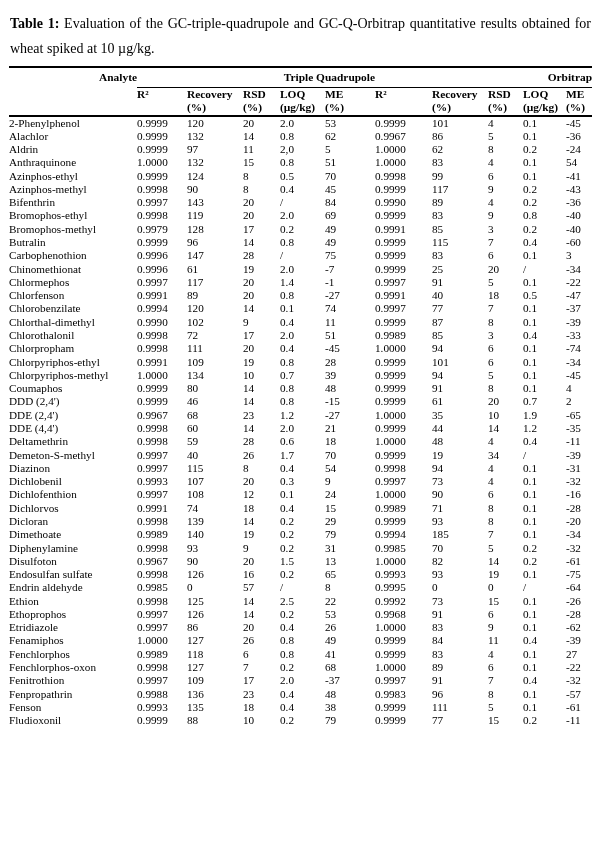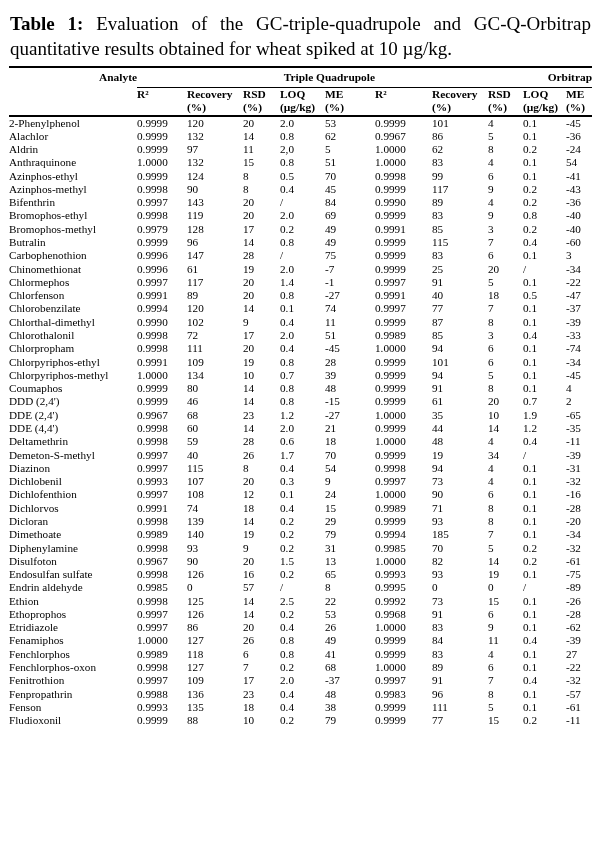--- a/index.html
+++ b/index.html
@@ -14,21 +14,21 @@
     width: 600px;
     height: 841px;
     background: #ffffff;
     overflow: hidden;
     box-sizing: border-box;
     padding: 9px 8px 0 9px;
   }
   .title {
     margin: 2px 0 0 1px;
     width: 581px;
-    font-size: 19px;
+    font-size: 14px;
     line-height: 25px;
     text-align: justify;
   }
   .title .title-label { font-weight: bold; }
   .footnote {
     margin: 17px 0 0 1px;
     font-size: 10.8px;
     line-height: 12px;
   }
   table.results {
@@ -588,21 +588,21 @@
           <td class="analyte">Endrin aldehyde</td>
           <td>0.9985</td>
           <td>0</td>
           <td>57</td>
           <td>/</td>
           <td>8</td>
           <td>0.9995</td>
           <td>0</td>
           <td>0</td>
           <td>/</td>
-          <td>-89</td>
+          <td>-64</td>
         </tr>
         <tr>
           <td class="analyte">Ethion</td>
           <td>0.9998</td>
           <td>125</td>
           <td>14</td>
           <td>2.5</td>
           <td>22</td>
           <td>0.9992</td>
           <td>73</td>

